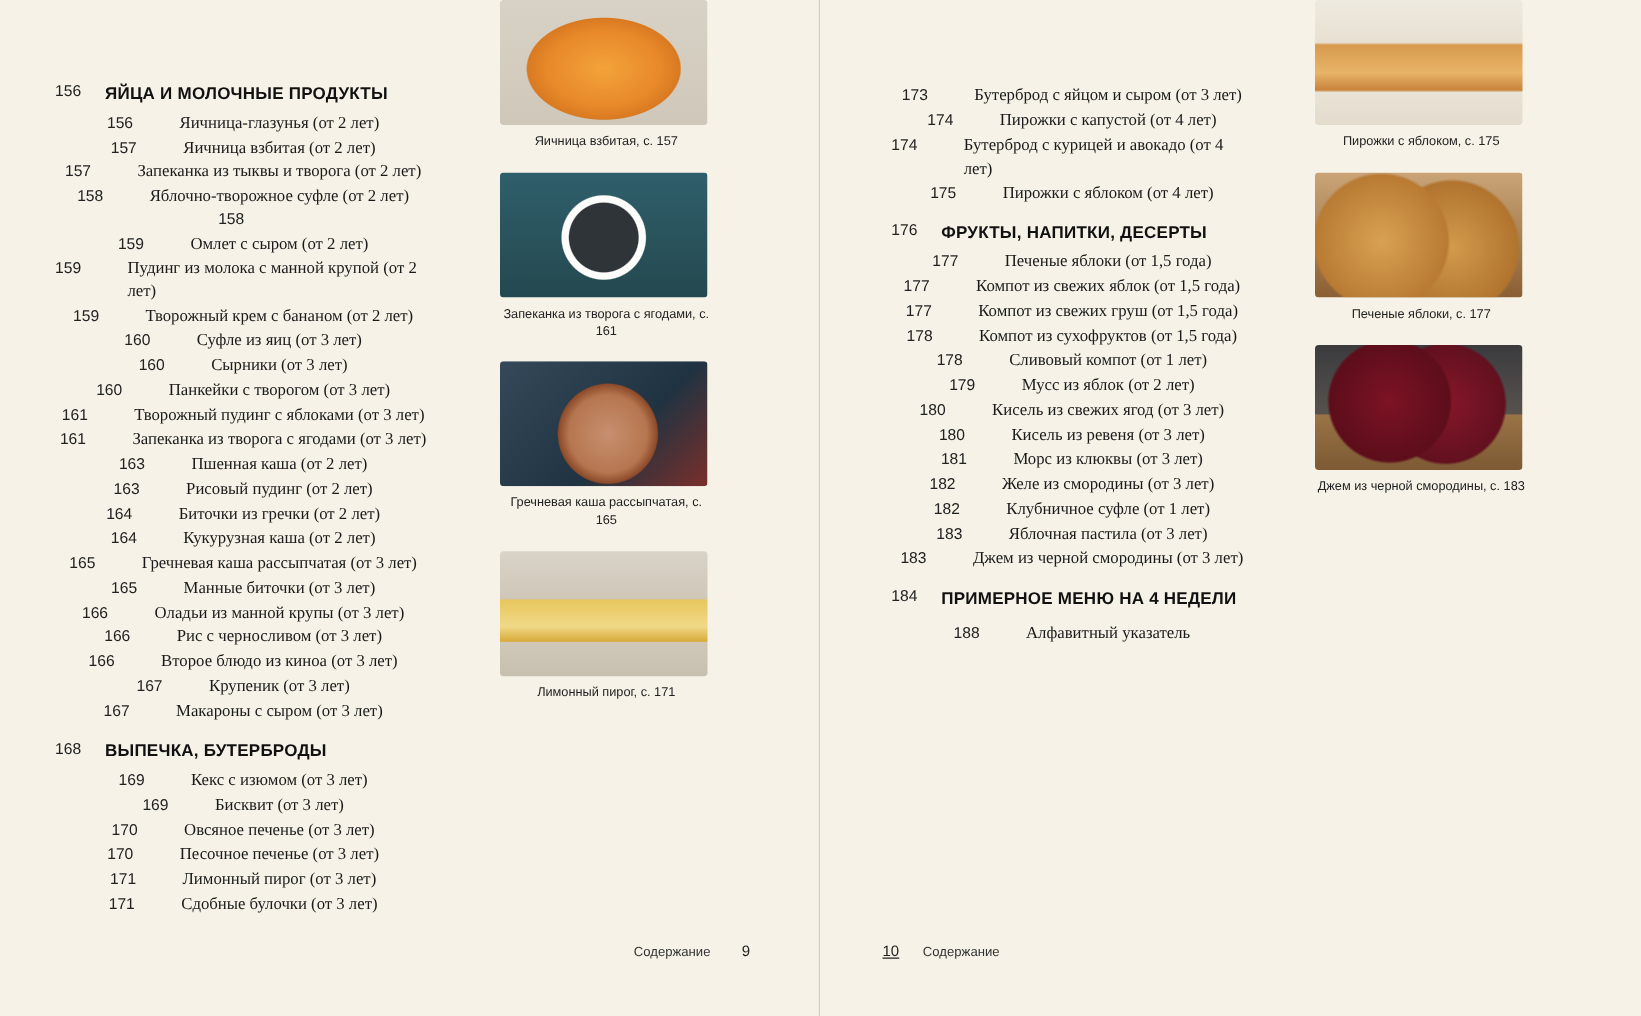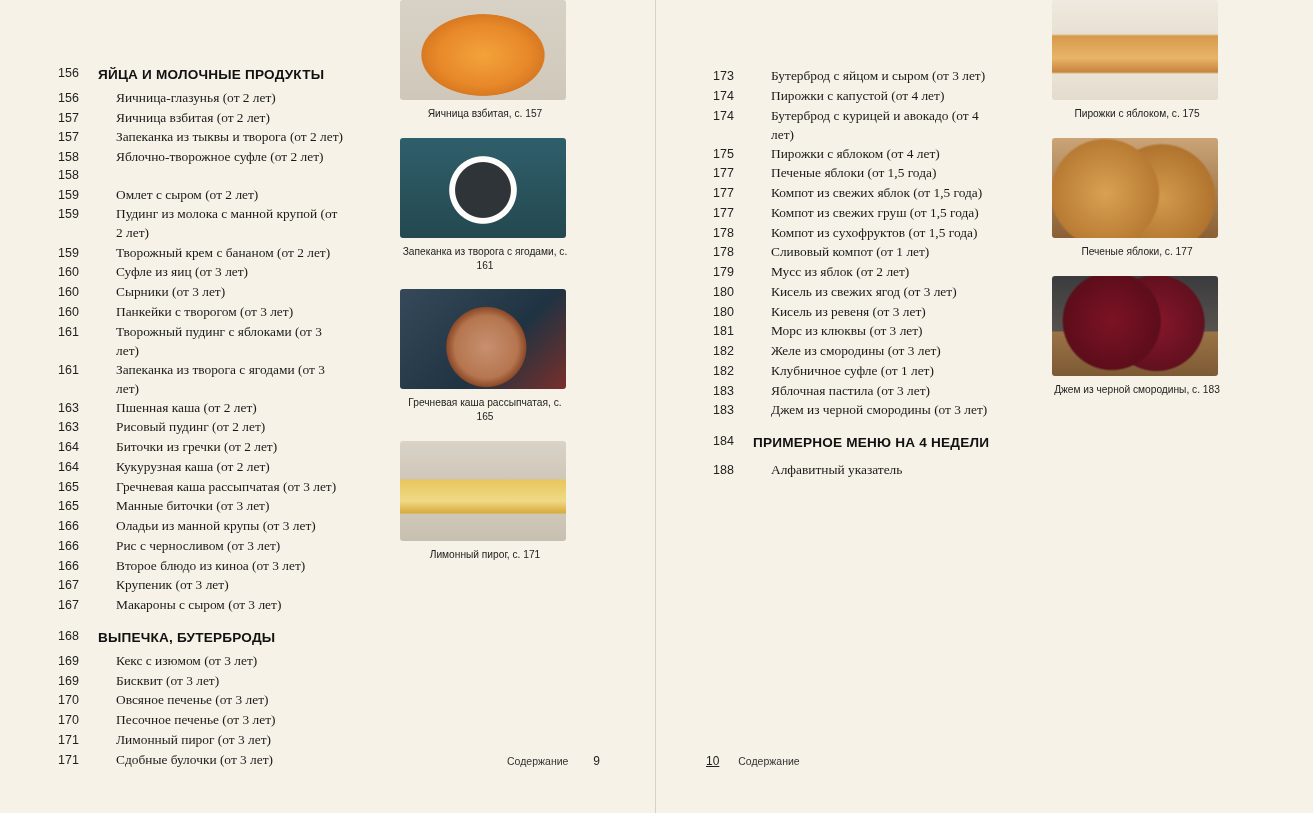--- a/index.html
+++ b/index.html
@@ -16,21 +16,21 @@
     display:flex;
     box-sizing:border-box;
   }
   .page-left{left:0;width:656px;border-right:1px solid #d9d2c2;}
   .page-right{left:657px;width:656px;}
 
   .col-text{
     box-sizing:border-box;
     padding-top:66px;
   }
-  .page-left .col-text{width:345px;padding-left:58px;}
+  .page-left .col-text{width:345px;padding-left:44px;}
   .page-right .col-text{width:345px;padding-left:56px;}
 
   .col-img{
     box-sizing:border-box;
     width:240px;
   }
   .page-left .col-img{padding-left:55px;}
   .page-right .col-img{padding-left:50px;}
 
   .section-head{
@@ -54,20 +54,21 @@
     letter-spacing:.2px;
     color:#111;
     line-height:1.32;
     text-transform:uppercase;
   }
 
   .entry{
     display:flex;
     align-items:baseline;
     line-height:1.42;
+    justify-content:center;
   }
   .entry .pg{
     width:40px;flex:0 0 40px;
     font-family:"Liberation Sans", sans-serif;
     font-size:12.5px;
     color:#222;
   }
   .entry .nm{
     font-family:"Liberation Serif", serif;
     font-size:13.4px;
@@ -307,20 +308,24 @@
       </div>
     <div class="entry indent">
         <span class="pg">174</span>
         <span class="nm">Бутерброд с курицей и авокадо (от 4 лет)</span>
       </div>
     <div class="entry indent">
         <span class="pg">175</span>
         <span class="nm">Пирожки с яблоком (от 4 лет)</span>
       </div>
 
+    <div class="section-head">
+      <span class="pg">176</span>
+      <span class="ttl">ФРУКТЫ, НАПИТКИ, ДЕСЕРТЫ</span>
+    </div>
     <div class="entry indent">
         <span class="pg">177</span>
         <span class="nm">Печеные яблоки (от 1,5 года)</span>
       </div>
     <div class="entry indent">
         <span class="pg">177</span>
         <span class="nm">Компот из свежих яблок (от 1,5 года)</span>
       </div>
     <div class="entry indent">
         <span class="pg">177</span>

